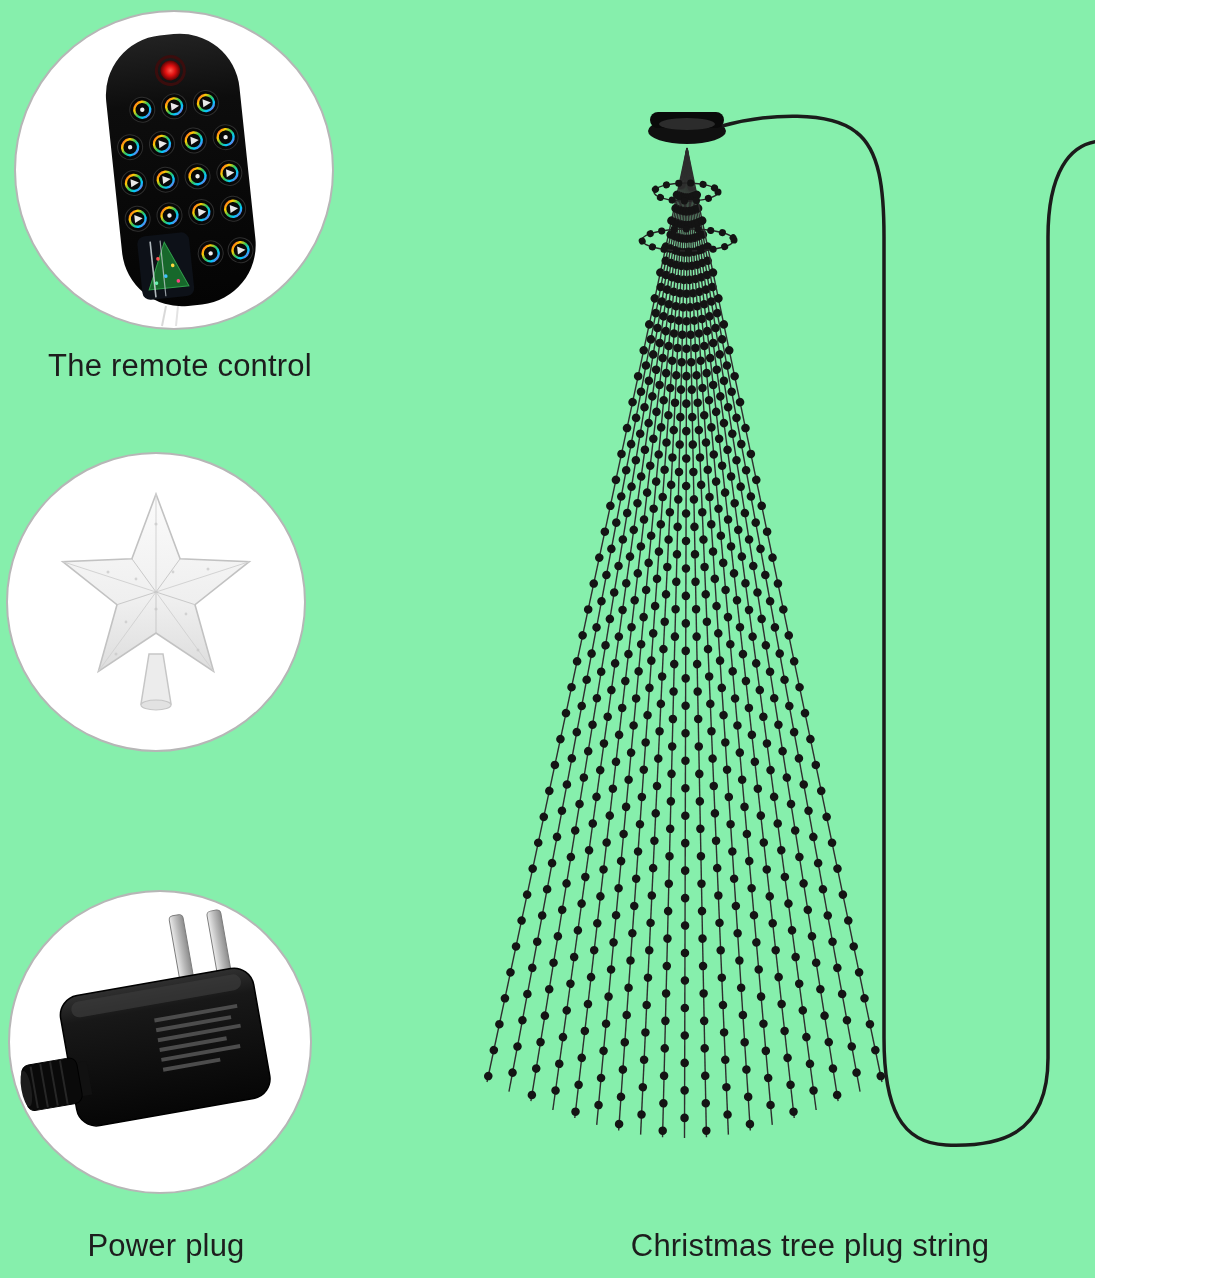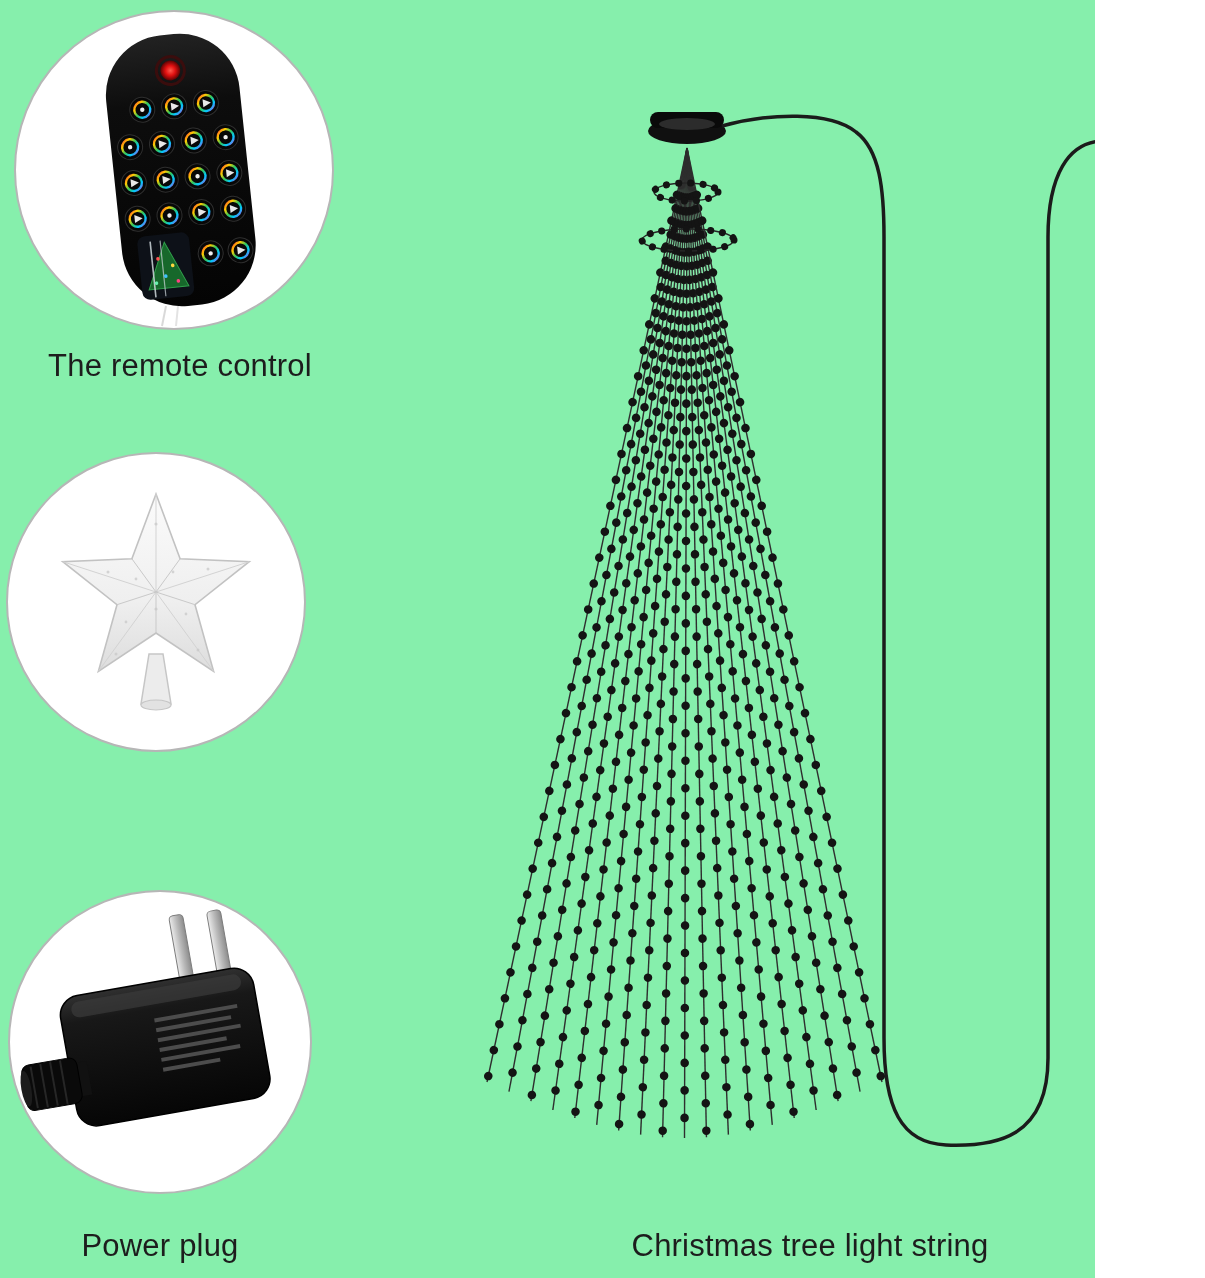--- a/index.html
+++ b/index.html
@@ -256,17 +256,17 @@
 
         <g>
           <rect x="60" y="156" width="16" height="34" fill="#111"></rect>
           <rect x="10" y="150" width="56" height="46" rx="8" fill="#0a0a0a" stroke="#000" stroke-width="1"></rect>
           <path d="M20 152 V194 M30 151 V195 M40 151 V195 M50 151 V195" stroke="#262626" stroke-width="2"></path>
           <ellipse cx="12" cy="173" rx="5" ry="18" fill="#1c1c1c"></ellipse>
         </g>
       </g>
     </svg>
   </div>
-  <div class="caption" id="label-plug" style="left:0;top:1228px;width:320px;">Power plug</div>
-
-  <div class="caption" id="label-string" style="left:560px;top:1228px;width:500px;">Christmas tree light string</div>
+  <div class="caption" id="label-plug" style="left:6px;top:1228px;width:320px;">Power plug</div>
+
+  <div class="caption" id="label-string" style="left:560px;top:1228px;width:500px;">Christmas tree plug string</div>
 
 </div>
 
 </body></html>

